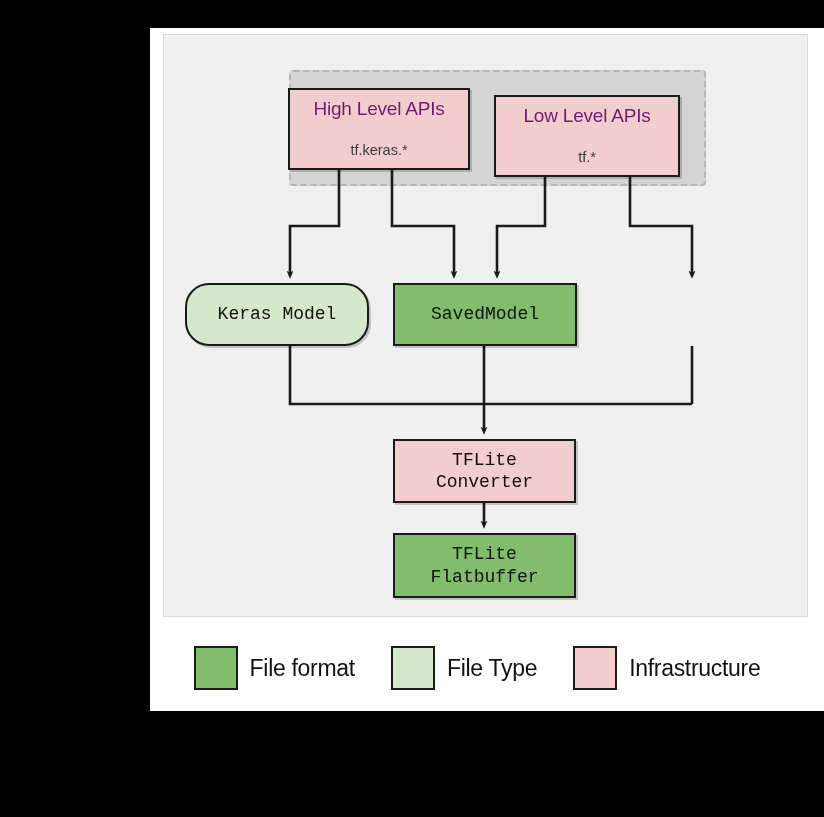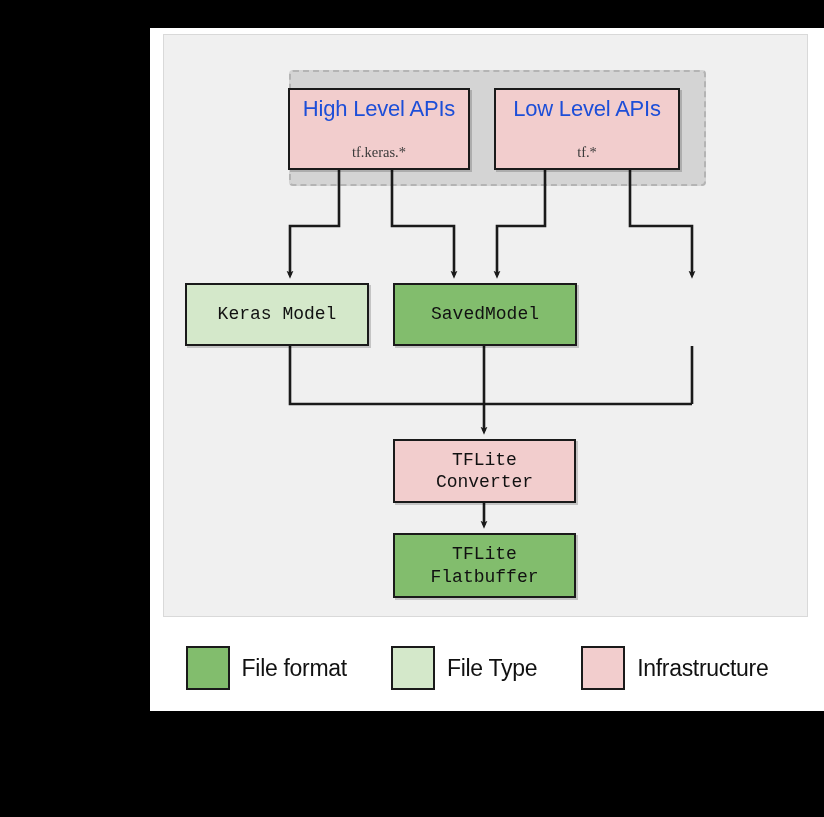--- a/index.html
+++ b/index.html
@@ -63,48 +63,48 @@
     border: 2.5px solid #1a1a1a;
     display: flex;
     flex-direction: column;
     align-items: center;
     justify-content: center;
     text-align: center;
     box-shadow: 2px 2px 0 rgba(0,0,0,0.18);
   }
   .node .title {
     font-family: "Liberation Sans", sans-serif;
-    font-size: 22px;
-    color: #1d4ed8;
+    font-size: 19px;
+    color: #701a75;
     line-height: 1.15;
     letter-spacing: -0.2px;
   }
   .node .sub {
-    font-family: Liberation Serif, serif;
+    font-family: Liberation Sans, sans-serif;
     font-size: 14.5px;
     color: #3a3a3a;
     line-height: 1.3;
     margin-top: 21px;
   }
   .node .mono-title {
     font-family: "Liberation Mono", monospace;
     font-size: 18px;
     color: #111111;
     line-height: 1.25;
     white-space: pre-line;
   }
 
   .fill-pink   { background: #f2cdcd; }
   .fill-green  { background: #82bd6d; }
   .fill-lgreen { background: #d4e8ca; }
 
   
   #node-high-level   { left: 124px; top: 53px;  width: 182px; height: 82px; }
-  #node-low-level    { left: 330px; top: 53px;  width: 186px; height: 82px; }
-  #node-keras-model  { left: 21px;  top: 248px; width: 184px; height: 63px; }
+  #node-low-level    { left: 330px; top: 60px;  width: 186px; height: 82px; }
+  #node-keras-model  { left: 21px;  top: 248px; width: 184px; height: 63px; border-radius: 24px; }
   #node-savedmodel   { left: 229px; top: 248px; width: 184px; height: 63px; }
   #node-concrete-fn  { left: 437px; top: 248px; width: 183px; height: 63px; }
   #node-converter    { left: 229px; top: 404px; width: 183px; height: 64px; }
   #node-flatbuffer   { left: 229px; top: 498px; width: 183px; height: 65px; }
 
   
   .connectors {
     position: absolute;
     left: 0;
     top: 0;
@@ -116,21 +116,21 @@
   
   .legend {
     position: absolute;
     left: 13px;
     top: 600px;
     width: 645px;
     height: 80px;
     display: flex;
     align-items: center;
     justify-content: center;
-    gap: 8px;
+    gap: 0px;
   }
   .legend-item {
     display: flex;
     align-items: center;
     margin-right: 36px;
   }
   .legend-item:last-child { margin-right: 17px; }
   .legend-swatch {
     width: 44px;
     height: 44px;

